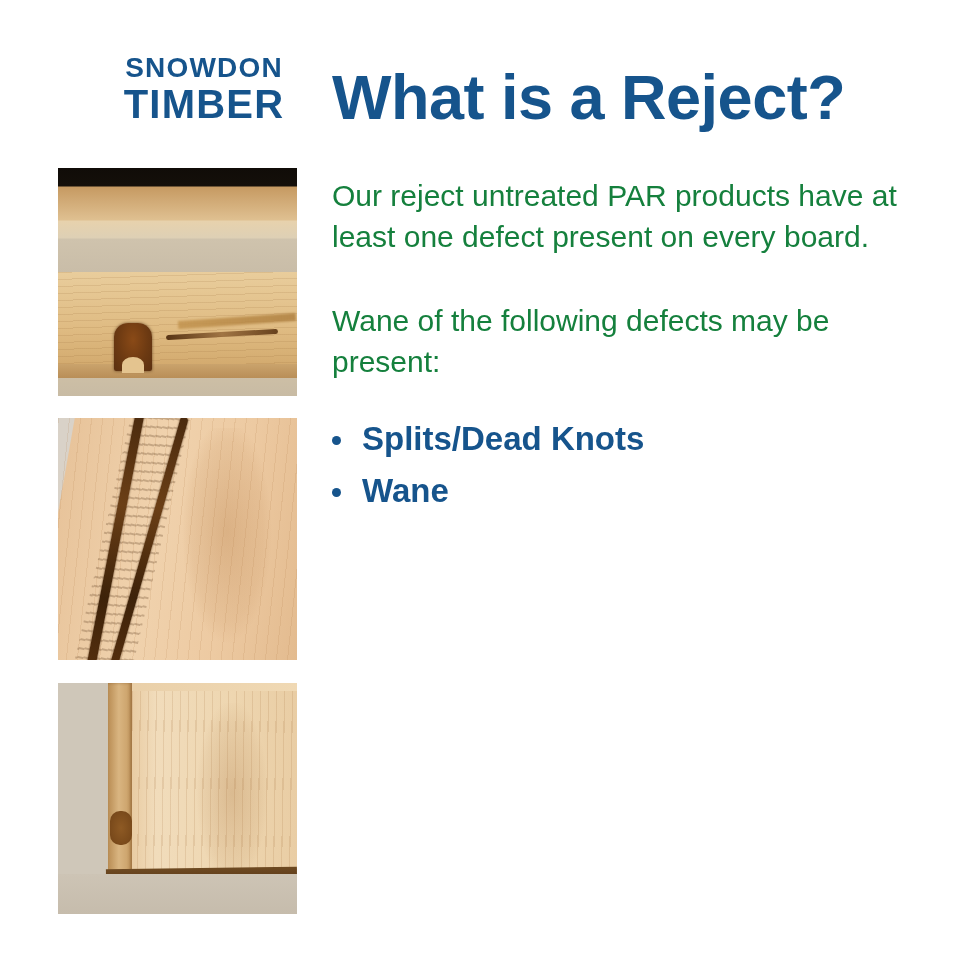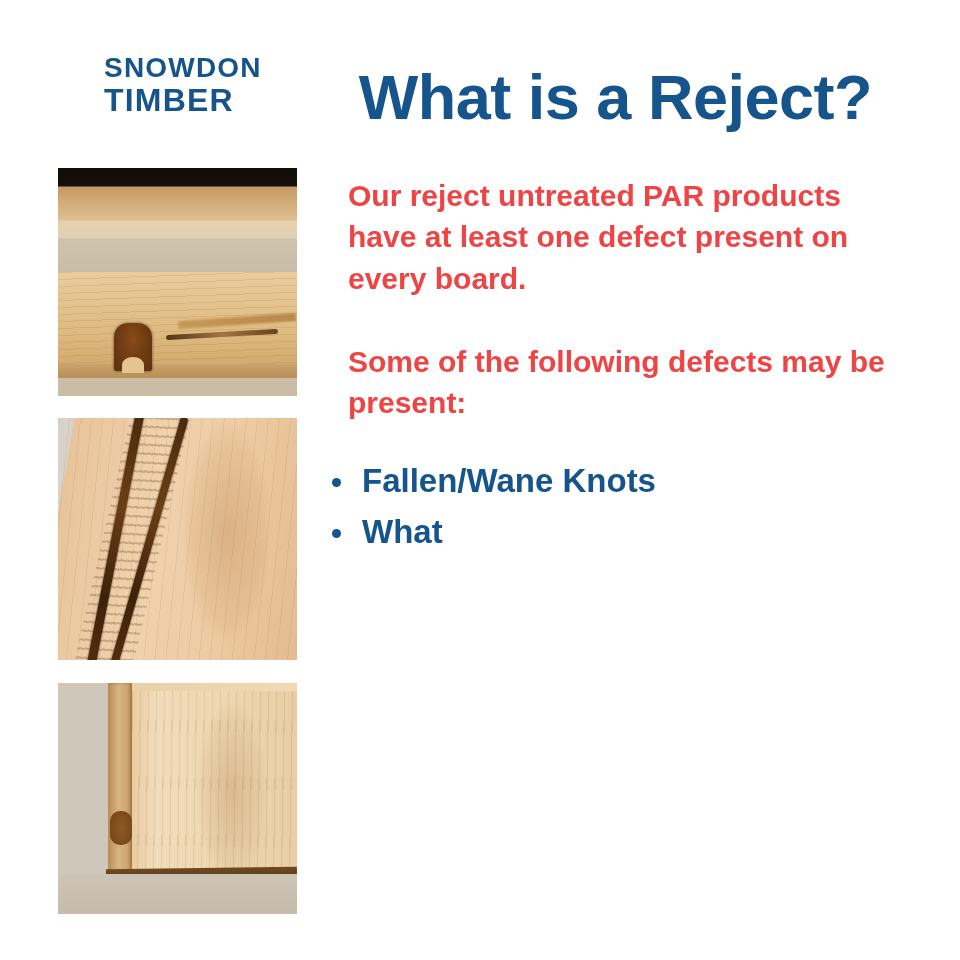--- a/index.html
+++ b/index.html
@@ -31,23 +31,24 @@
     width: 200px;
     line-height: 1.0;
     letter-spacing: 0.5px;
   }
   .logo-line {
     display: block;
     font-weight: 700;
     color: #16548c;
     font-size: 29px;
     letter-spacing: 1.2px;
+    text-align: center;
   }
   .logo-line.l1 { font-size: 28px; }
-  .logo-line.l2 { font-size: 32px; margin-top: 2px; }
+  .logo-line.l2 { font-size: 40px; margin-top: 2px; }
 
   
   .photo {
     position: absolute;
     left: 58px;
     width: 239px;
     overflow: hidden;
     background: #d8c3a5;
   }
   .photo-1 { top: 168px;  height: 228px; }
@@ -199,32 +200,32 @@
     width: 580px;
   }
 
   .headline {
     margin: 0;
     color: #16548c;
     font-weight: 700;
     font-size: 63px;
     line-height: 1.06;
     letter-spacing: -0.5px;
-    text-align: right;
+    text-align: left;
     padding-right: 40px;
   }
 
   .body-block { margin-top: 44px; }
 
   .para {
-    margin: 16px;
+    margin: 0;
     font-size: 30px;
     line-height: 1.38;
-    color: #ef4444;
-    font-weight: 700;
+    color: #15803d;
+    font-weight: 400;
   }
   .para.p-two { margin-top: 42px; }
   .para.p-three { margin-top: 56px; }
 
   .defect-list {
     list-style: none;
     margin: 36px 0 0 0;
     padding: 0;
   }
   .defect-list li {
@@ -294,28 +295,28 @@
   </div>
 
   <div class="content">
 
     <h1 class="headline">What is a Reject?</h1>
 
     <div class="body-block">
 
       <p class="para p-one">Our reject untreated PAR products have at least one defect present on every board.</p>
 
-      <p class="para p-two">Some of the following defects may be present:</p>
+      <p class="para p-two">Wane of the following defects may be present:</p>
 
       <ul class="defect-list">
         <li>
-          <span>Fallen/Wane Knots</span>
+          <span>Splits/Dead Knots</span>
         </li>
         <li>
-          <span>What</span>
+          <span>Wane</span>
         </li>
       </ul>
 
 
     </div>
   </div>
 
 </div>
 
 </body></html>

